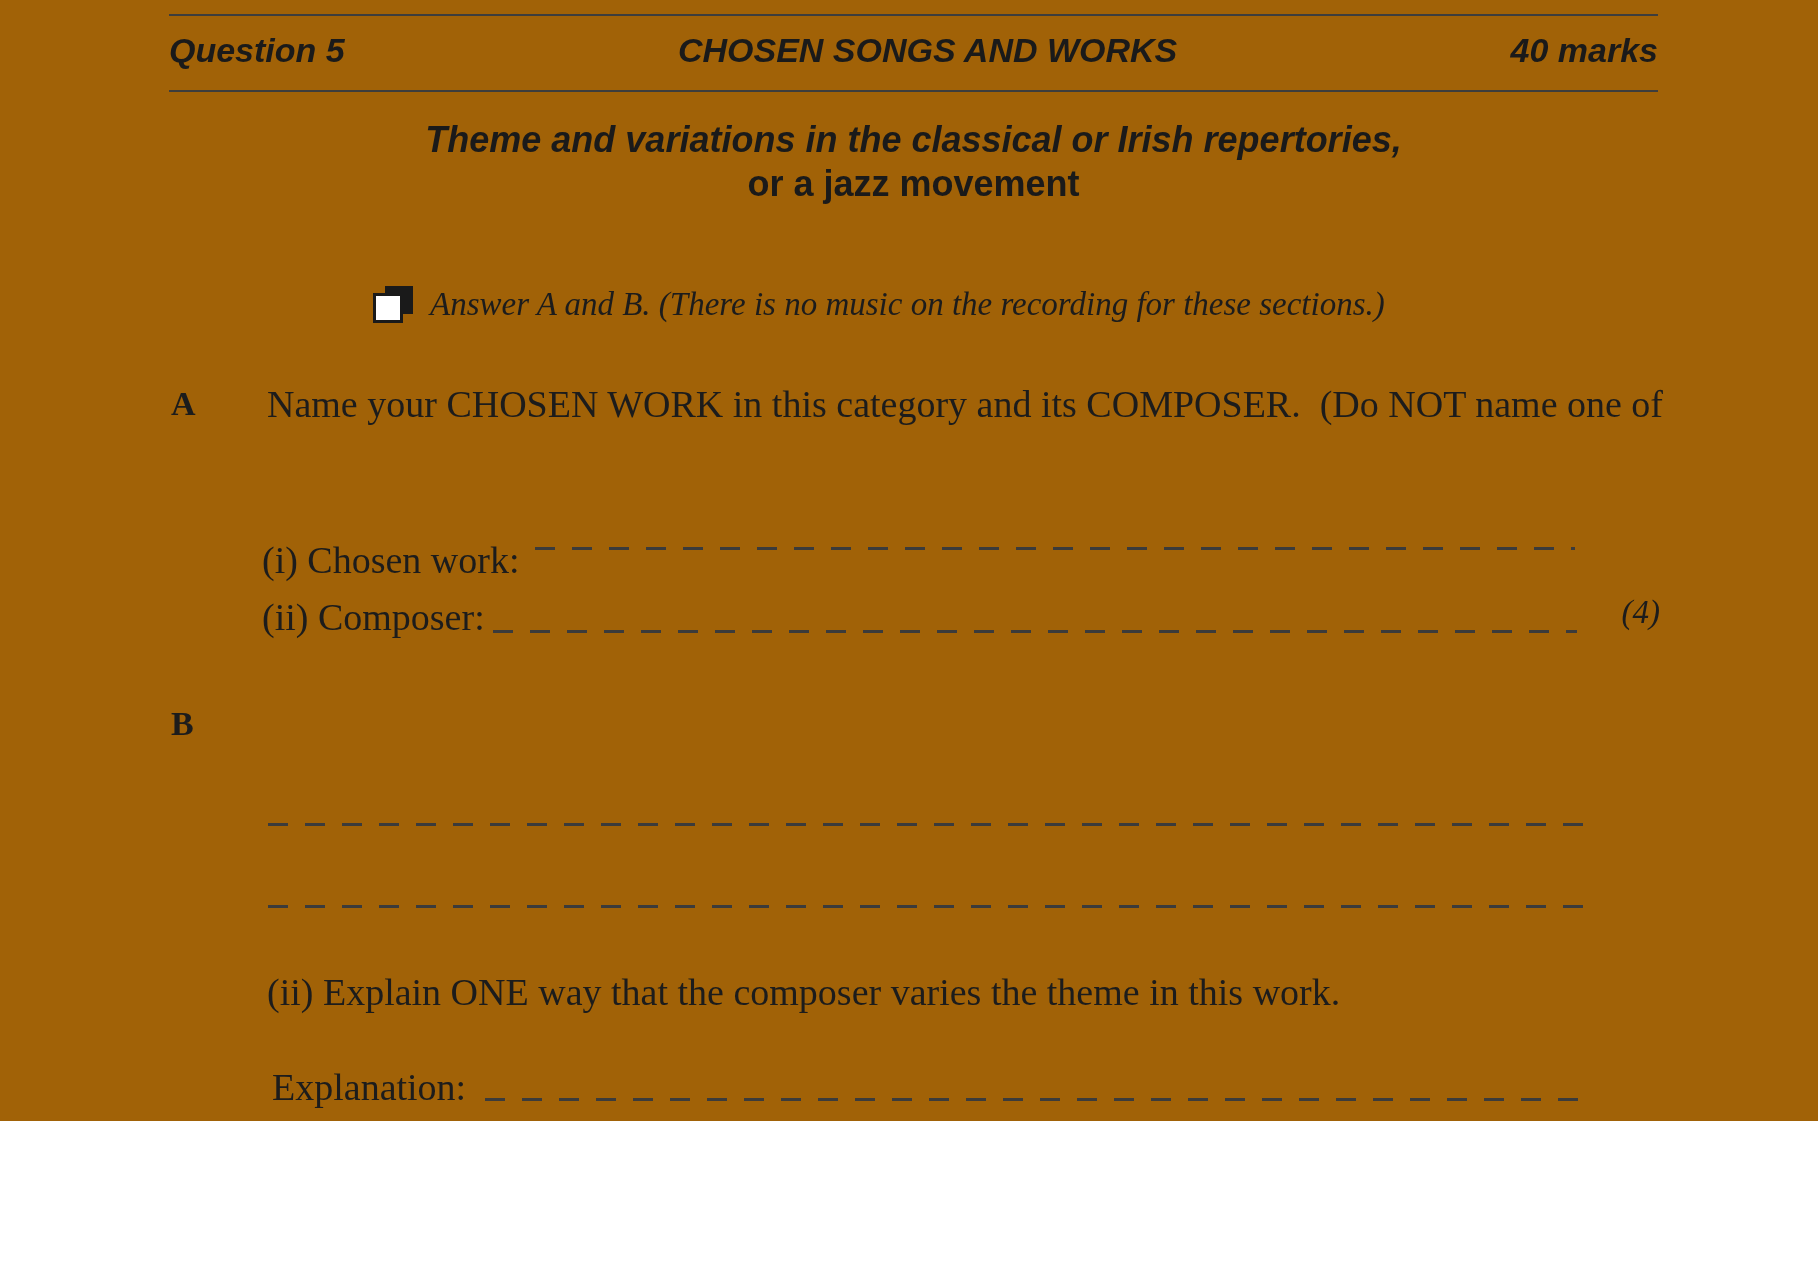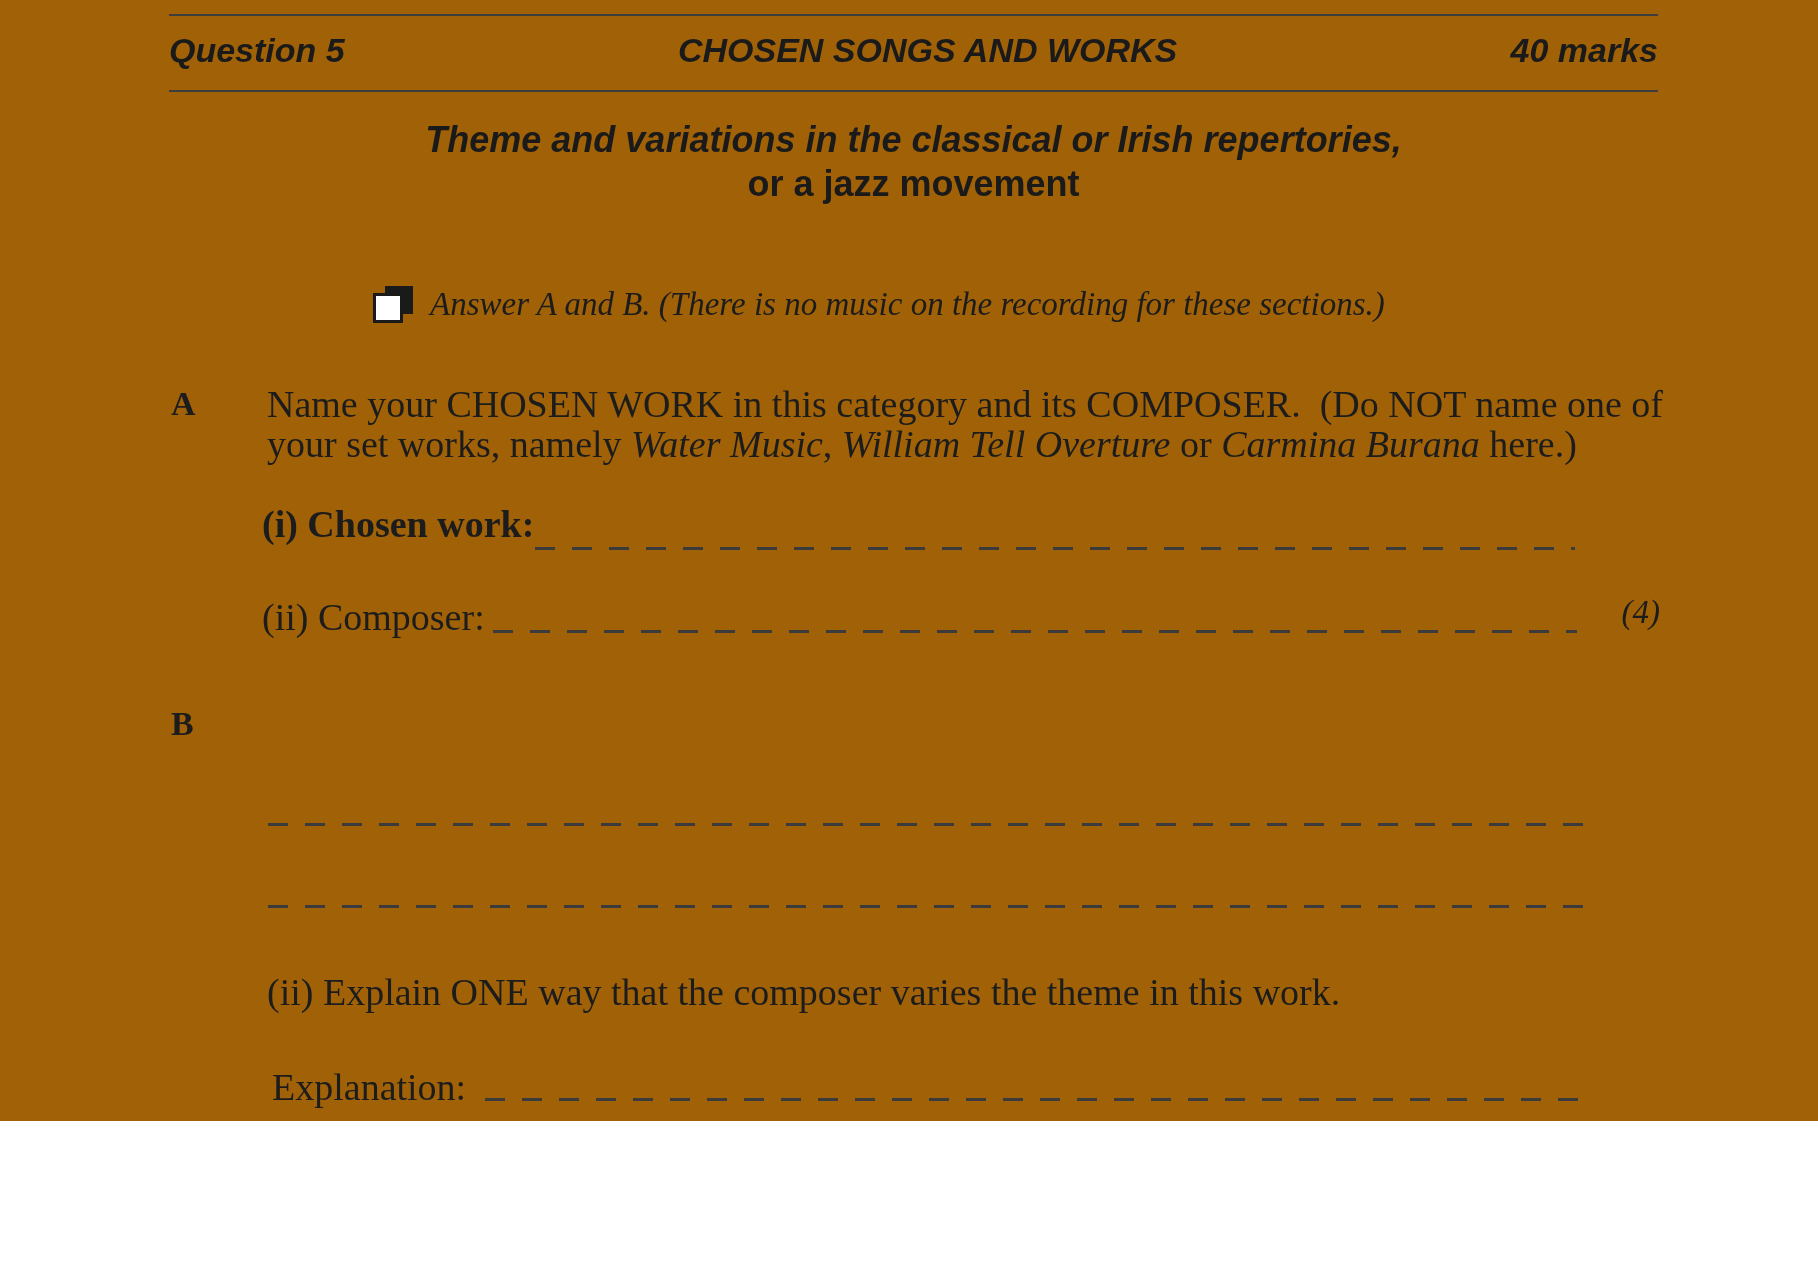--- a/index.html
+++ b/index.html
@@ -108,25 +108,22 @@
   <div class="main-title" style="top:162px;">or a jazz movement</div>
 
   <div class="bullet-icon">
     <div class="shadow"></div>
     <div class="box"></div>
   </div>
   <div class="instruction-text">Answer A and B. (There is no music on the recording for these sections.)</div>
 
   <div class="abs serif seclabel" style="left:171px; top:384px;">A</div>
   <div class="abs serif keepspaces" style="left:267px; top:384px;">Name your CHOSEN WORK in this category and its COMPOSER.  (Do NOT name one of</div>
-  <div class="abs serif" style="left:267px; top:424px;">
-    <span>your set works, namely </span><span class="it">Water Music</span><span>, </span><span class="it">William Tell Overture</span><span> or </span><span class="it">Carmina Burana</span><span> here.)</span>
-  </div>
 
-  <div class="abs serif" style="left:262px; top:504px;font-weight:bold;">(i) Chosen work:</div>
+  <div class="abs serif" style="left:262px; top:540px;">(i) Chosen work:</div>
   <div class="dashline" style="left:535px; top:547px; width:1040px;"></div>
 
   <div class="abs serif" style="left:262px; top:597px;">(ii) Composer:</div>
   <div class="dashline" style="left:493px; top:630px; width:1084px;"></div>
   <div class="marks" style="right:158px; top:592px;">(4)</div>
 
   <div class="abs serif seclabel" style="left:171px; top:704px;">B</div>
 
   <div class="dashline" style="left:268px; top:823px; width:1329px;"></div>
   <div class="dashline" style="left:268px; top:905px; width:1329px;"></div>

